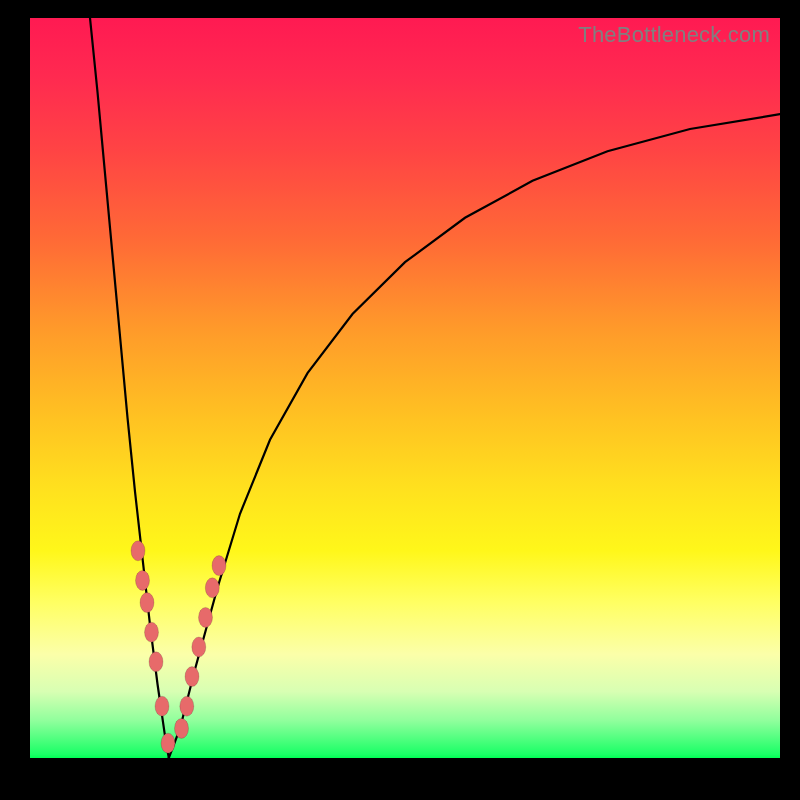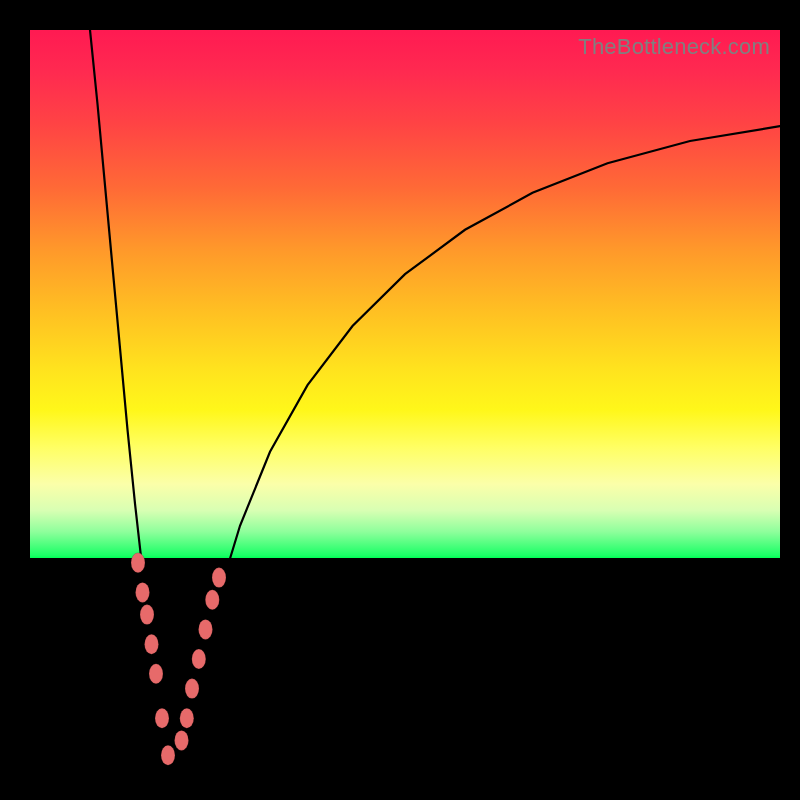--- a/index.html
+++ b/index.html
@@ -12,23 +12,23 @@
   }
   .frame {
     position: relative;
     width: 800px;
     height: 800px;
     background: #000;
   }
   .plot-area {
     position: absolute;
     left: 30px;
-    top: 30px;
+    top: 18px;
     width: 750px;
-    height: 528px;
+    height: 740px;
     background: linear-gradient(
       to bottom,
       #ff1a52 0%,
       #ff2a50 8%,
       #ff4444 18%,
       #ff6a36 30%,
       #ff9a2a 42%,
       #ffc222 54%,
       #ffe21e 64%,
       #fff71a 72%,

